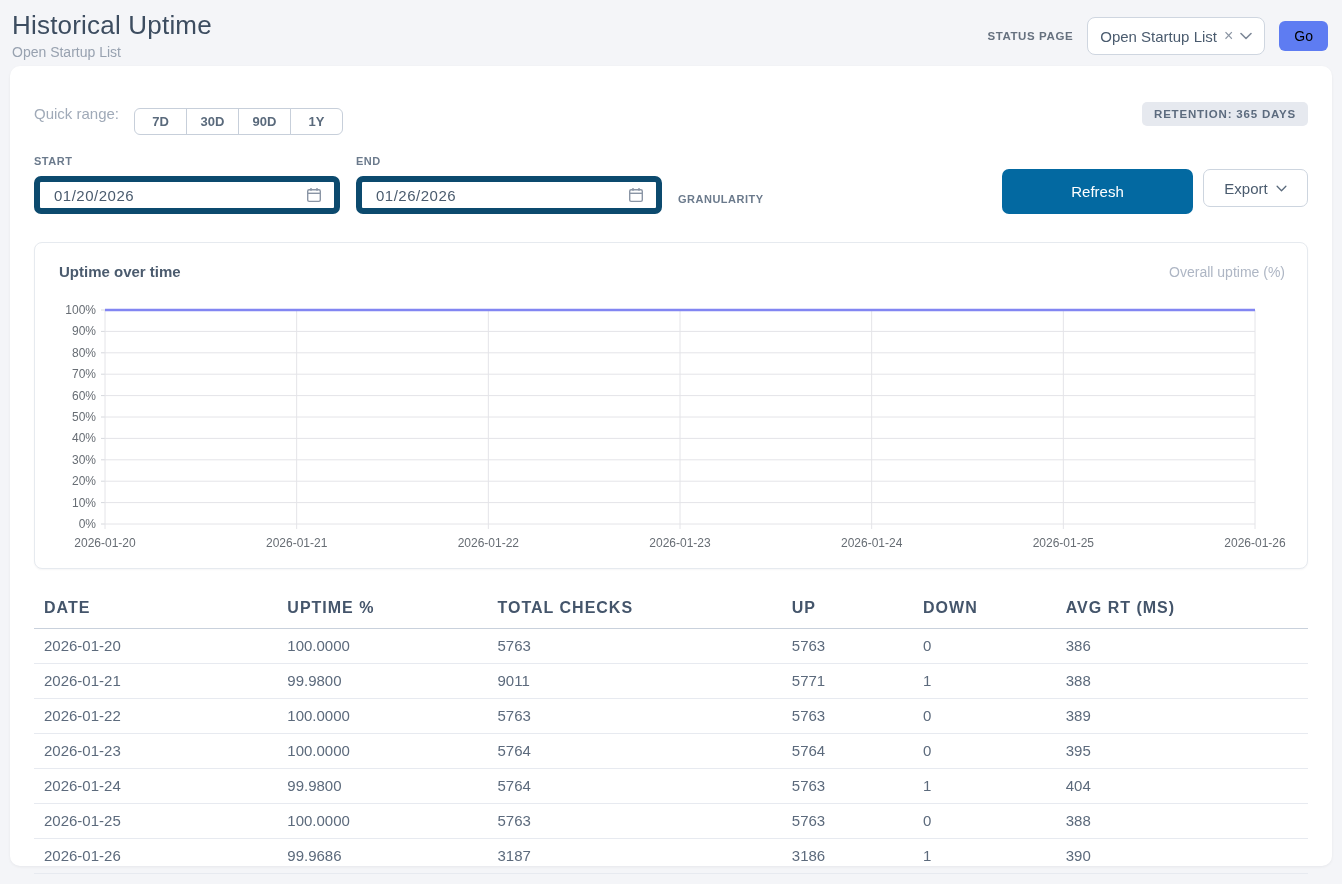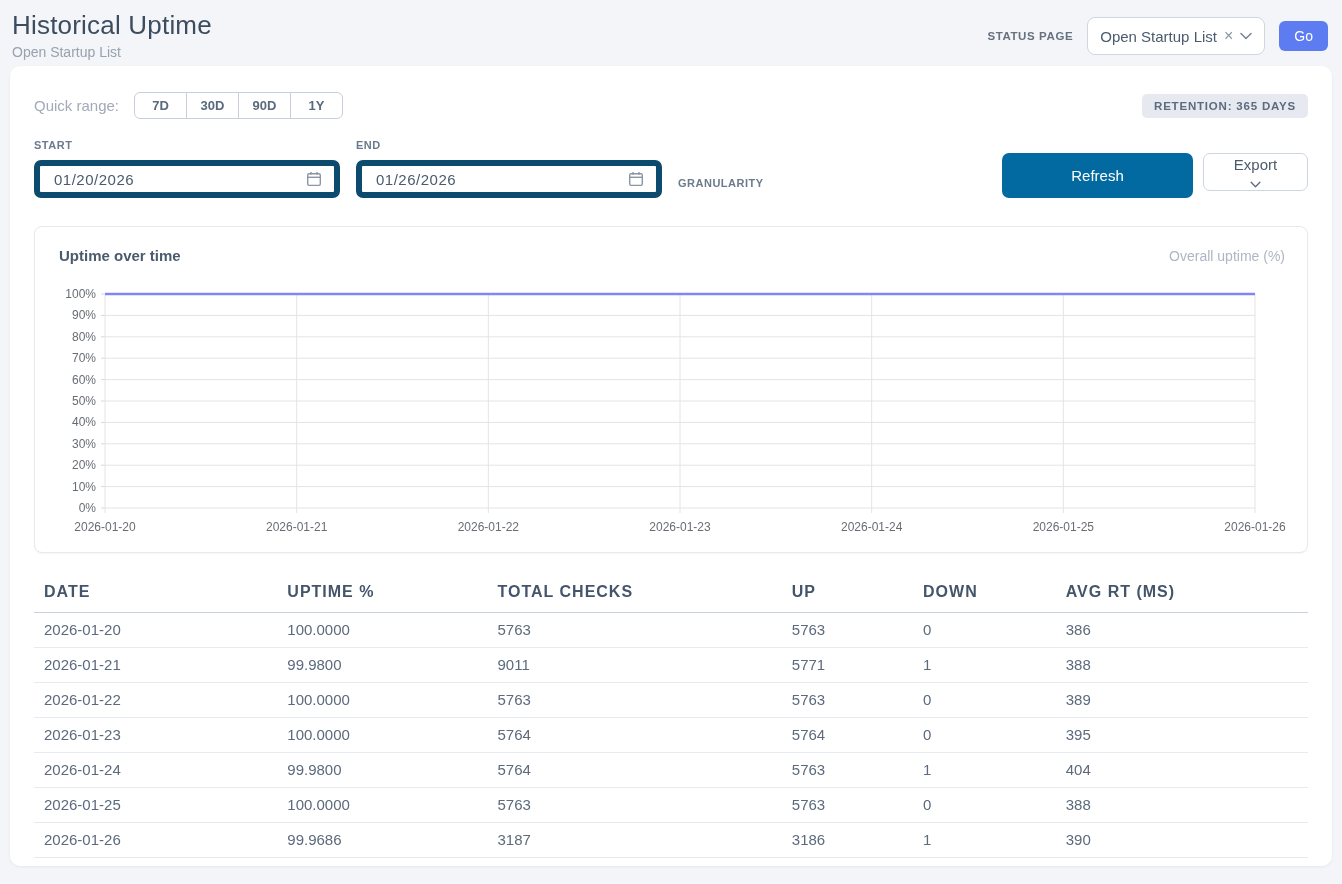--- a/index.html
+++ b/index.html
@@ -13,51 +13,51 @@
 
   
   .page-header { display:flex; justify-content:space-between; align-items:flex-start; padding:10px 14px 6px 12px; }
   .page-title { margin:0; font-size:26px; font-weight:400; color:#3d4d60; letter-spacing:.2px; }
   .page-subtitle { font-size:14px; color:#98a2b0; margin-top:3px; }
   .header-right { display:flex; align-items:center; gap:14px; margin-top:7px; }
   .status-page-label { font-size:11.5px; font-weight:600; letter-spacing:.6px; color:#66717f; }
   .status-select { height:38px; background:#fff; border:1px solid #cfd6e0; border-radius:8px;
     display:flex; align-items:center; gap:7px; padding:0 12px; font-size:15px; color:#4a5b6e; cursor:pointer; }
   .clear-x { color:#8b95a3; font-size:16px; line-height:1; }
-  .go-btn { background:#5e7cf2; color:#ffffff; border:none; border-radius:6px; height:30px; padding:0 15px;
+  .go-btn { background:#5e7cf2; color:#000000; border:none; border-radius:6px; height:30px; padding:0 15px;
     font-size:14px; font-family:inherit; cursor:pointer; }
 
   
   .main-card { margin:0 10px; height:800px; background:#fff; border-radius:10px;
     box-shadow:0 1px 3px rgba(16,24,40,.06); padding:26px 24px 20px; }
 
   .quick-row { display:flex; align-items:center; }
   .muted-label { color:#a0aab8; font-size:15px; margin-right:15px; }
   .seg-group { display:flex; }
   .seg-group button { height:27px; min-width:53px; background:#fff; border:1px solid #c7cfda; color:#5a6a7c;
-    font-size:13px; font-weight:600; font-family:inherit; margin-left:-1px; cursor:pointer; padding:4px 12px; }
+    font-size:13px; font-weight:600; font-family:inherit; margin-left:-1px; cursor:pointer; padding:4px 12px;margin-top:16px; }
   .seg-group button:first-child { border-radius:6px 0 0 6px; margin-left:0; }
   .seg-group button:last-child { border-radius:0 6px 6px 0; }
   .retention-badge { margin-left:auto; background:#e6e9ef; color:#5c6b7e; font-size:11.5px; font-weight:600;
     letter-spacing:.8px; padding:6px 12px; border-radius:5px; }
 
   .fields-row { display:flex; gap:16px; margin-top:20px; align-items:flex-end; }
   .field label { display:block; font-size:11px; font-weight:600; letter-spacing:.5px; color:#6b7a8c; margin-bottom:9px; }
   .input { height:38px; border:6px solid #0c4a6e; border-radius:7px; background:#fff; display:flex;
     align-items:center; padding:0 12px; font-size:15px; color:#4a5b6e; }
   .date-input { width:306px; }
   .date-input input { border:none; outline:none; flex:1; font-size:15px; color:#4a5b6e; letter-spacing:.5px;
     font-family:inherit; background:transparent; }
   .select { width:307px; justify-content:space-between; cursor:pointer; }
   .actions { margin-left:auto; display:flex; gap:10px; }
   .refresh-btn { width:191px; height:45px; background:#0369a1; border:none; border-radius:7px; color:#fff;
     font-size:15px; font-family:inherit; cursor:pointer; }
   .export-btn { width:105px; height:38px; background:#fff; border:1px solid #cdd5df; border-radius:7px;
     color:#4a5b6e; font-size:15px; font-family:inherit; display:flex; align-items:center; justify-content:center;
-    gap:8px; cursor:pointer;flex-direction:column; }
+    gap:8px; cursor:pointer; }
 
   
   .chart-card { margin-top:28px; border:1px solid #e6eaef; border-radius:8px; background:#fff;
     box-shadow:0 1px 2px rgba(16,24,40,.04); padding:20px 10px 10px 12px; }
   .chart-header { display:flex; justify-content:space-between; align-items:center; padding:0 12px 16px 12px; }
   .chart-title { font-size:15px; font-weight:700; color:#4b5b6e; }
   .chart-legend { font-size:14px; color:#aeb6c4; }
   #uptime-chart { display:block; width:1250px; height:262px; }
   #uptime-chart text { font-family:"Liberation Sans", sans-serif; font-size:12px; fill:#676d74; }
 

